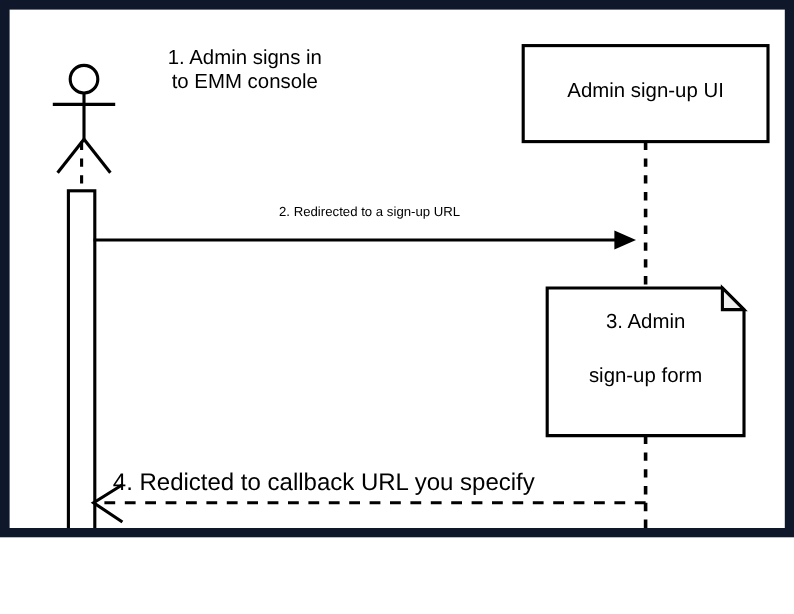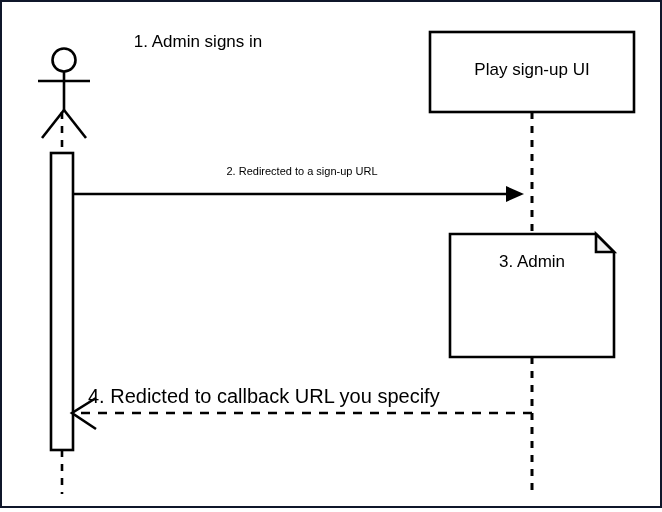--- a/index.html
+++ b/index.html
@@ -6,24 +6,24 @@
     margin: 0;
     padding: 0;
     background: #ffffff;
   }
   body {
     font-family: "Liberation Sans", sans-serif;
   }
   #canvas {
     position: relative;
     width: 662px;
-    height: 508px;
+    height: 448px;
     background: #ffffff;
     box-sizing: border-box;
-    border: 2px solid #0f172a;
+    border: 8px solid #0f172a;
     overflow: hidden;
   }
   #diagram-svg {
     position: absolute;
     left: 0;
     top: 0;
     width: 662px;
     height: 512px;
   }
   .diagram-text {
@@ -110,23 +110,23 @@
       <path d="M 594 232 L 612 250 L 594 250 Z" fill="#f0f0f0" stroke="#000" stroke-width="2.6" stroke-linejoin="miter"></path>
     </g>
 
     <g>
       <line x1="530" y1="411" x2="76" y2="411" stroke="#000" stroke-width="2.6" stroke-dasharray="9 8"></line>
       <polyline points="94,396 70,411 94,427" fill="none" stroke="#000" stroke-width="2.6" stroke-linecap="butt" stroke-linejoin="miter"></polyline>
     </g>
 
   </svg>
 
-  <div class="diagram-text" id="actor-caption"><span>1. Admin signs in</span><br></div>
+  <div class="diagram-text" id="actor-caption"><span>1. Admin signs in</span><br><span>to EMM console</span></div>
 
-  <div class="diagram-text" id="participant-label">Play sign-up UI</div>
+  <div class="diagram-text" id="participant-label">Admin sign-up UI</div>
 
   <div class="diagram-text" id="message-2-label">2. Redirected to a sign-up URL</div>
 
-  <div class="diagram-text" id="note-text"><span>3. Admin</span><br><br></div>
+  <div class="diagram-text" id="note-text"><span>3. Admin</span><br><br><span>sign-up form</span></div>
 
   <div class="diagram-text" id="message-4-label">4. Redicted to callback URL you specify</div>
 
 </div>
 
 </body></html>

